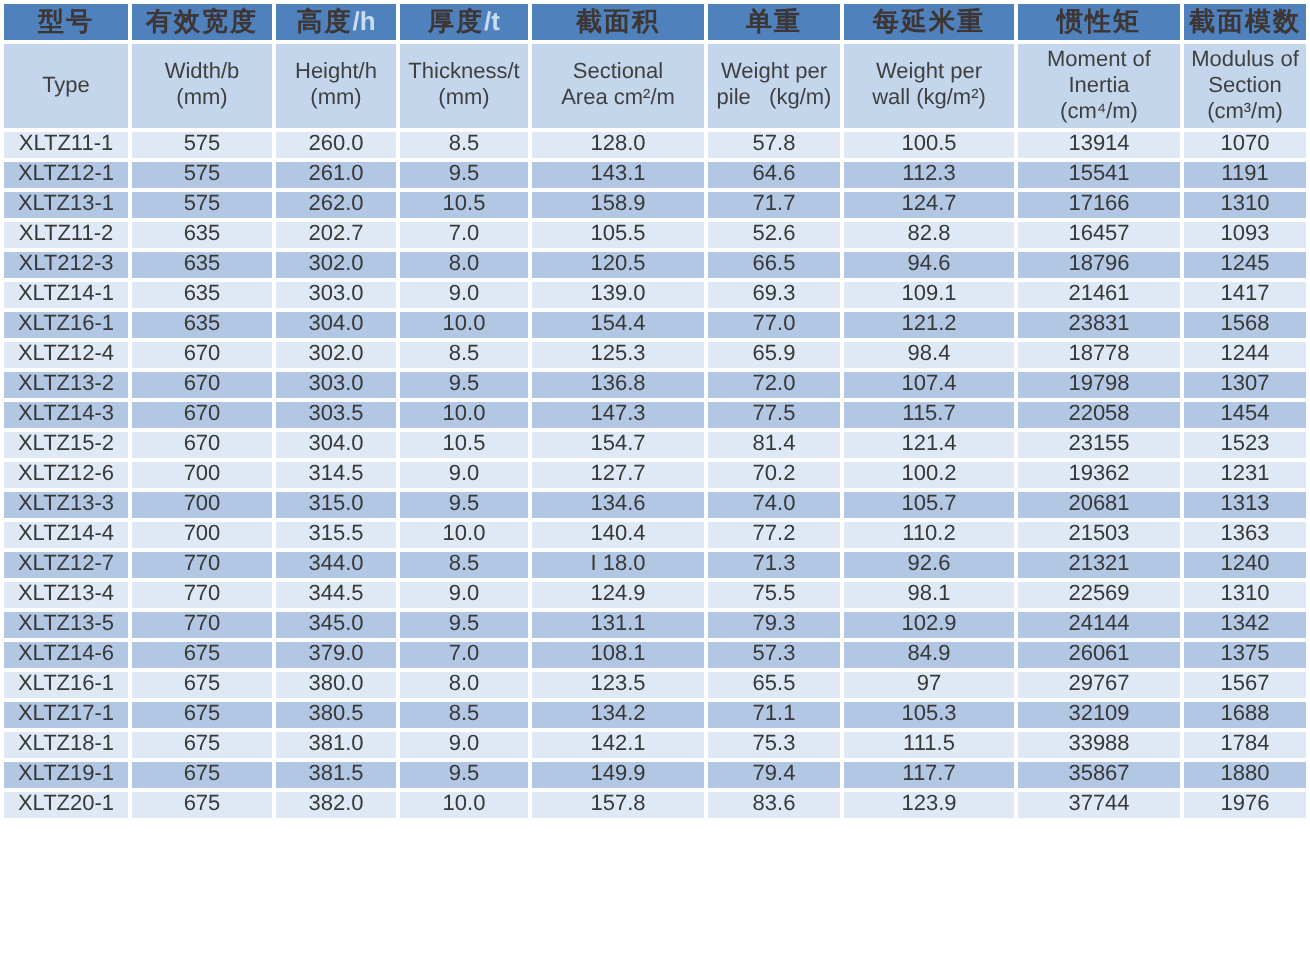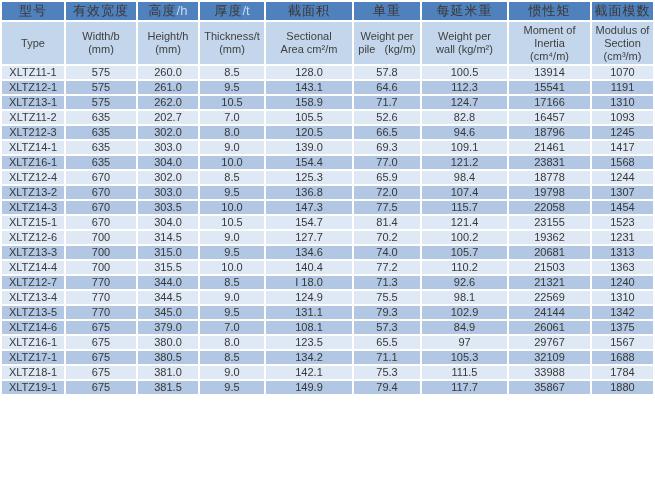--- a/index.html
+++ b/index.html
@@ -6,21 +6,21 @@
   body{
     width:655px;height:490px;background:#ffffff;overflow:hidden;
     font-family:"Liberation Sans","DejaVu Sans",sans-serif;
   }
   table{
     border-collapse:separate;border-spacing:2px;
     width:655px;table-layout:fixed;
   }
   th,td{padding:0;text-align:center;vertical-align:middle;overflow:hidden;}
   tr.zh-row th{
-    background:#4f81bd;color:#3d3634;font-weight:normal;
+    background:#4f81bd;color:#3d3634;font-weight:bold;
     font-size:13px;height:17px;letter-spacing:1px;
   }
   tr.zh-row th .sfx{color:#c9ddf1;letter-spacing:0;}
   tr.en-row th{
     background:#c4d6eb;color:#3f3f3f;font-weight:normal;
     font-size:11px;line-height:13px;height:42px;white-space:pre-line;
   }
   td{font-size:11px;line-height:13px;height:13px;color:#383838;}
   tr.odd td{background:#dfe9f5;}
   tr.even td{background:#b2c7e3;}
@@ -179,21 +179,21 @@
         <td>670</td>
         <td>303.5</td>
         <td>10.0</td>
         <td>147.3</td>
         <td>77.5</td>
         <td>115.7</td>
         <td>22058</td>
         <td>1454</td>
       </tr>
       <tr class="odd">
-        <td>XLTZ15-1</td>
+        <td>XLTZ15-2</td>
         <td>670</td>
         <td>304.0</td>
         <td>10.5</td>
         <td>154.7</td>
         <td>81.4</td>
         <td>121.4</td>
         <td>23155</td>
         <td>1523</td>
       </tr>
       <tr class="odd">
@@ -310,14 +310,25 @@
         <td>XLTZ19-1</td>
         <td>675</td>
         <td>381.5</td>
         <td>9.5</td>
         <td>149.9</td>
         <td>79.4</td>
         <td>117.7</td>
         <td>35867</td>
         <td>1880</td>
       </tr>
+      <tr class="odd">
+        <td>XLTZ20-1</td>
+        <td>675</td>
+        <td>382.0</td>
+        <td>10.0</td>
+        <td>157.8</td>
+        <td>83.6</td>
+        <td>123.9</td>
+        <td>37744</td>
+        <td>1976</td>
+      </tr>
     </tbody>
 </table>
 
 </body></html>

